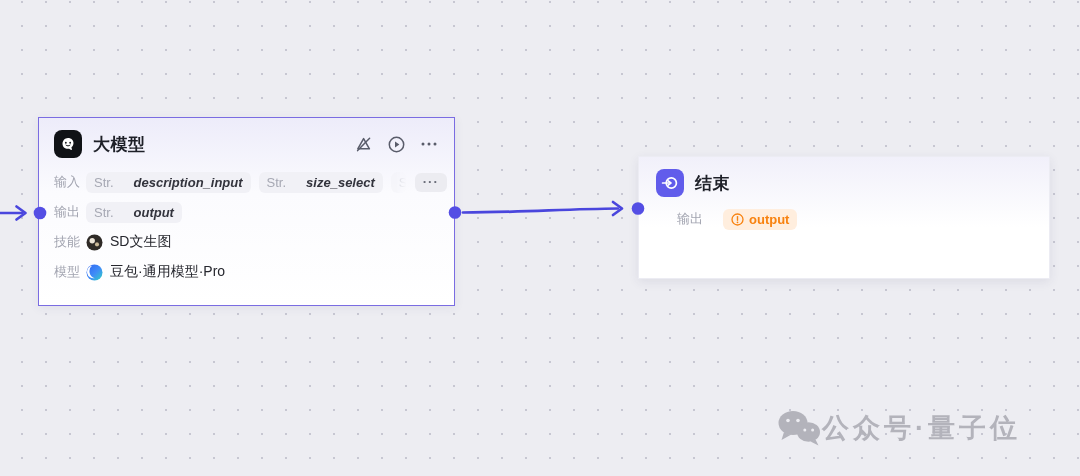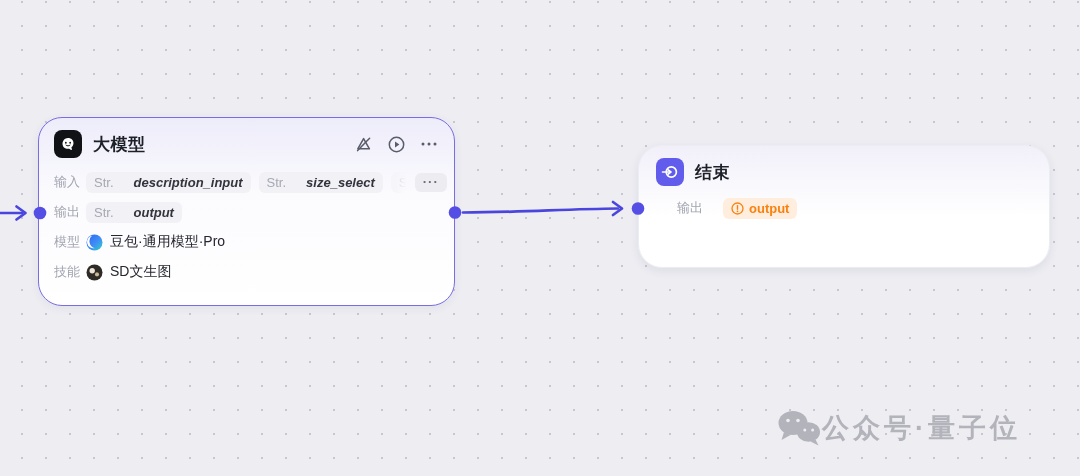--- a/index.html
+++ b/index.html
@@ -9,21 +9,21 @@
     -webkit-font-smoothing:antialiased;
   }
   
   .canvas{
     position:absolute;inset:0;
     background-color:#ededf2;
     background-image:radial-gradient(circle,#c7c7d2 1.2px,rgba(0,0,0,0) 1.4px);
     background-size:24px 24px;
     background-position:10px 14px;
   }
-  .node{position:absolute;border-radius:24px;box-sizing:border-box;}
+  .node{position:absolute;border-radius:0;box-sizing:border-box;}
   
   #llm-node{
     left:38px;top:117px;width:417px;height:189px;
     border:1.6px solid #7a6ce2;
     background:linear-gradient(180deg,#edecfa 0%,#fbfbfe 40%,#ffffff 100%);
     box-shadow:0 2px 10px rgba(60,60,120,.07);
   }
   .node-header{display:flex;align-items:center;padding:12px 15px 7px 15px;}
   .app-icon{width:28px;height:28px;border-radius:8px;display:flex;align-items:center;justify-content:center;flex-shrink:0;}
   .llm-app-icon{background:#101216;}
@@ -41,21 +41,21 @@
   .tag .tval{color:#33343d;font-weight:700;font-style:italic;}
   .tag-faded{opacity:.42;max-width:52px;overflow:hidden;flex-shrink:1;
        -webkit-mask-image:linear-gradient(90deg,#000 35%,rgba(0,0,0,0) 95%);
        mask-image:linear-gradient(90deg,#000 35%,rgba(0,0,0,0) 95%);}
   .more-btn{margin-left:auto;background:#ececf1;border-radius:6px;padding:2px 8px 4px 8px;
        color:#696c78;font-weight:700;font-size:13px;line-height:13px;letter-spacing:1px;cursor:pointer;flex-shrink:0;}
   .rvalue{display:flex;align-items:center;gap:7px;font-size:14px;color:#26272e;font-weight:500;}
   .micon{width:17px;height:17px;flex-shrink:0;display:flex;}
   
   #end-node{
-    left:638px;top:145px;width:412px;height:123px;
+    left:638px;top:156px;width:412px;height:123px;
     background:linear-gradient(180deg,#f1f0fa 0%,#ffffff 58%);
     box-shadow:0 3px 10px rgba(50,50,100,.09);
     border:1px solid #ececf3;
   }
   #end-node .node-header{padding:12px 17px 5px 17px;}
   .erow{display:flex;align-items:center;min-height:30px;}
   .elabel{width:64px;flex-shrink:0;text-align:right;font-size:13px;color:#a2a4b0;margin-right:20px;white-space:nowrap;}
   .orange-tag{display:inline-flex;align-items:center;gap:5px;background:#ffeede;border-radius:6px;
        padding:3px 8px;font-size:13px;font-weight:700;color:#f8820f;}
   .etype-value{font-size:14.5px;color:#222329;font-weight:600;letter-spacing:.5px;}
@@ -121,20 +121,34 @@
           <span class="tval">sty</span>
         </span>
         <span class="more-btn">···</span>
       </div>
     </div>
     <div class="row">
       <span class="rlabel">输出</span>
       <span class="tag">
         <span class="ttype">Str.</span>
         <span class="tval">output</span>
+      </span>
+    </div>
+    <div class="row">
+      <span class="rlabel">技能</span>
+      <span class="rvalue">
+        <span class="micon">
+          <svg width="17" height="17" viewBox="0 0 17 17">
+            <circle cx="8.5" cy="8.5" r="8" fill="#2e2a26"></circle>
+            <circle cx="6.2" cy="6.8" r="2.7" fill="#ece5d8"></circle>
+            <circle cx="11" cy="10.4" r="2.1" fill="#c9b globalization"></circle>
+            <circle cx="11" cy="10.4" r="2.1" fill="#c9b897"></circle>
+          </svg>
+        </span>
+        <span>SD文生图</span>
       </span>
     </div>
     <div class="row">
       <span class="rlabel">模型</span>
       <span class="rvalue">
         <span class="micon">
           <svg width="17" height="17" viewBox="0 0 17 17">
             <defs>
               <linearGradient id="db" x1="0" y1="0" x2="1" y2="1">
                 <stop offset="0" stop-color="#2e63f2"></stop>
@@ -142,34 +156,20 @@
                 <stop offset="1" stop-color="#2fd3c0"></stop>
               </linearGradient>
             </defs>
             <circle cx="8.5" cy="8.5" r="8" fill="url(#db)"></circle>
             <path d="M6.2 1.6 a7.2 7.2 0 0 0 2.6 12.6 a5.2 5.2 0 0 1 -2.6 -12.6 Z" fill="#ffffff"></path>
           </svg>
         </span>
         <span>豆包·通用模型·Pro</span>
       </span>
     </div>
-    <div class="row">
-      <span class="rlabel">技能</span>
-      <span class="rvalue">
-        <span class="micon">
-          <svg width="17" height="17" viewBox="0 0 17 17">
-            <circle cx="8.5" cy="8.5" r="8" fill="#2e2a26"></circle>
-            <circle cx="6.2" cy="6.8" r="2.7" fill="#ece5d8"></circle>
-            <circle cx="11" cy="10.4" r="2.1" fill="#c9b globalization"></circle>
-            <circle cx="11" cy="10.4" r="2.1" fill="#c9b897"></circle>
-          </svg>
-        </span>
-        <span>SD文生图</span>
-      </span>
-    </div>
   </div>
 </div>
 
 <div class="node" id="end-node">
   <div class="node-header">
     <div class="app-icon end-app-icon">
       <svg width="18" height="18" viewBox="0 0 18 18" fill="none" stroke="#ffffff" stroke-width="1.7" stroke-linecap="round" stroke-linejoin="round">
         <circle cx="10.3" cy="9" r="5.1"></circle>
         <path d="M1.6 9 H9.6"></path>
         <path d="M7.2 6.9 L9.8 9 L7.2 11.1"></path>

